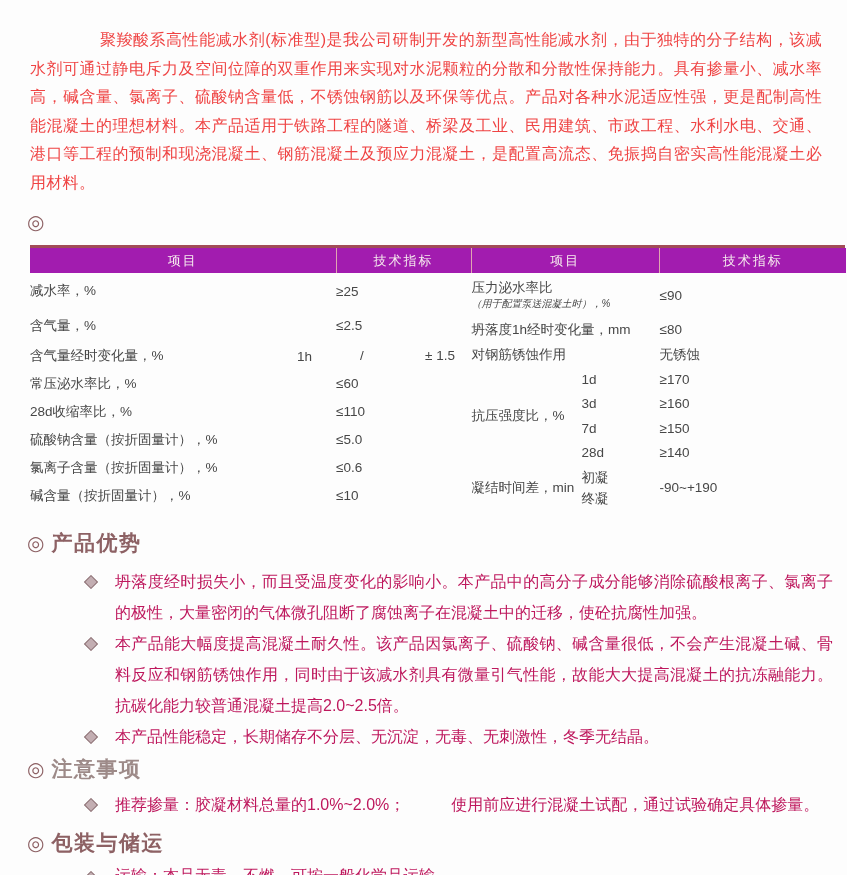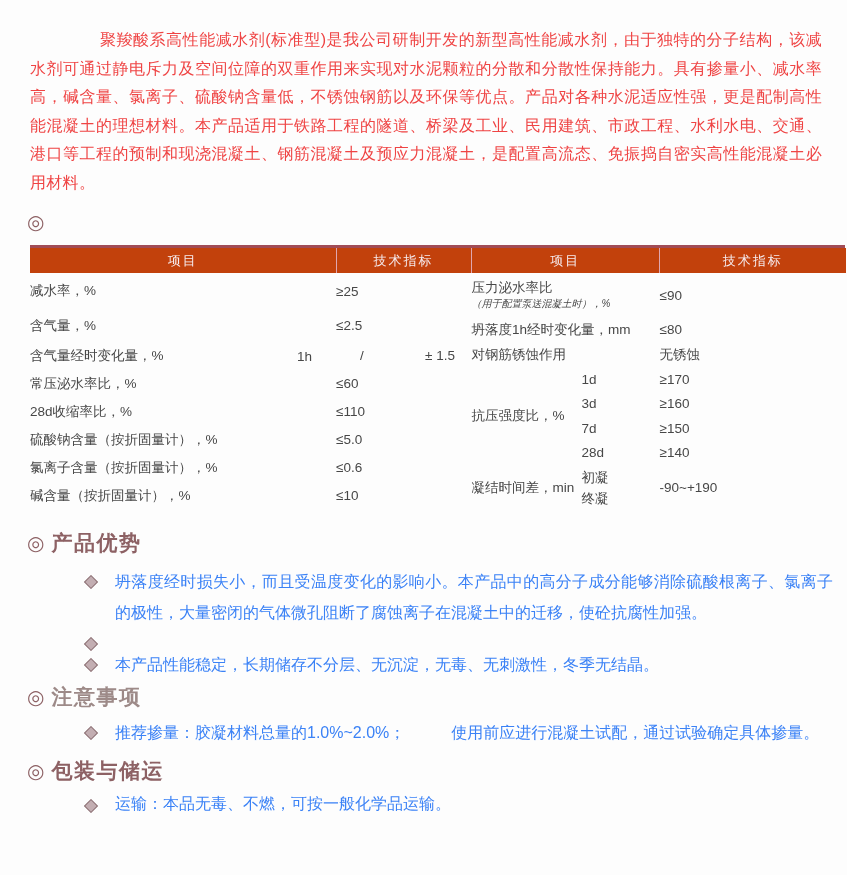--- a/index.html
+++ b/index.html
@@ -33,21 +33,21 @@
 
   
   .perf{
     display:flex;margin:8px 0 0 30px;width:815px;
     border-top:3px solid #a14c57;
   }
   .perf table{border-collapse:collapse;table-layout:fixed;}
   .t-left{width:441px;}
   .t-right{width:374px;}
   .perf th{
-    height:23px;background:#c2410c;color:#f6ebee;
+    height:23px;background:#a21caf;color:#f6ebee;
     font-size:13px;font-weight:normal;letter-spacing:2px;
     border-right:1px solid #dfa6b0;
   }
   .t-right th.rc3{border-right:none;}
   .perf td{
     font-size:13.5px;color:#474747;text-align:left;
     padding:0;height:24px;vertical-align:middle;
   }
   .t-left tr.tall1 td{height:31px;}
   .t-left tr.tall2 td{height:28px;}
@@ -60,21 +60,21 @@
   .t-right tr.rb td,.t-right tr.rc td{height:25px;}
   .t-right tr.age-row td{height:24.5px;}
   .t-right tr.re td{height:45px;}
   .age-two div{line-height:21px;}
 
   
   .bullets{list-style:none;margin:8px 0 0 0;padding:0;}
   .bullets li{
     display:flex;align-items:flex-start;
     padding:0 14px 0 85px;
-    font-size:16px;line-height:31px;color:#3b82f6;
+    font-size:16px;line-height:31px;color:#be185d;
     text-align:justify;
   }
   .bullets .btext{flex:1;}
   .diamond{
     flex:0 0 auto;width:8px;height:8px;
     background:#c3aeb2;border:1px solid #8e7377;
     transform:rotate(45deg);
     margin:11px 19px 0 1px;
   }
   .bullets.usage{margin-top:5px;}
@@ -211,20 +211,21 @@
     <span>产品优势</span>
   </h2>
 
   <ul class="bullets adv">
     <li>
       <span class="diamond"></span>
       <span class="btext">坍落度经时损失小，而且受温度变化的影响小。本产品中的高分子成分能够消除硫酸根离子、氯离子的极性，大量密闭的气体微孔阻断了腐蚀离子在混凝土中的迁移，使砼抗腐性加强。</span>
     </li>
     <li>
       <span class="diamond"></span>
+      <span class="btext">本产品能大幅度提高混凝土耐久性。该产品因氯离子、硫酸钠、碱含量很低，不会产生混凝土碱、骨料反应和钢筋锈蚀作用，同时由于该减水剂具有微量引气性能，故能大大提高混凝土的抗冻融能力。抗碳化能力较普通混凝土提高2.0~2.5倍。</span>
     </li>
     <li>
       <span class="diamond"></span>
       <span class="btext">本产品性能稳定，长期储存不分层、无沉淀，无毒、无刺激性，冬季无结晶。</span>
     </li>
   </ul>
 
   <h2 class="sec h3">
     <span class="marker">◎</span>
     <span class="fade">注意事项</span>

